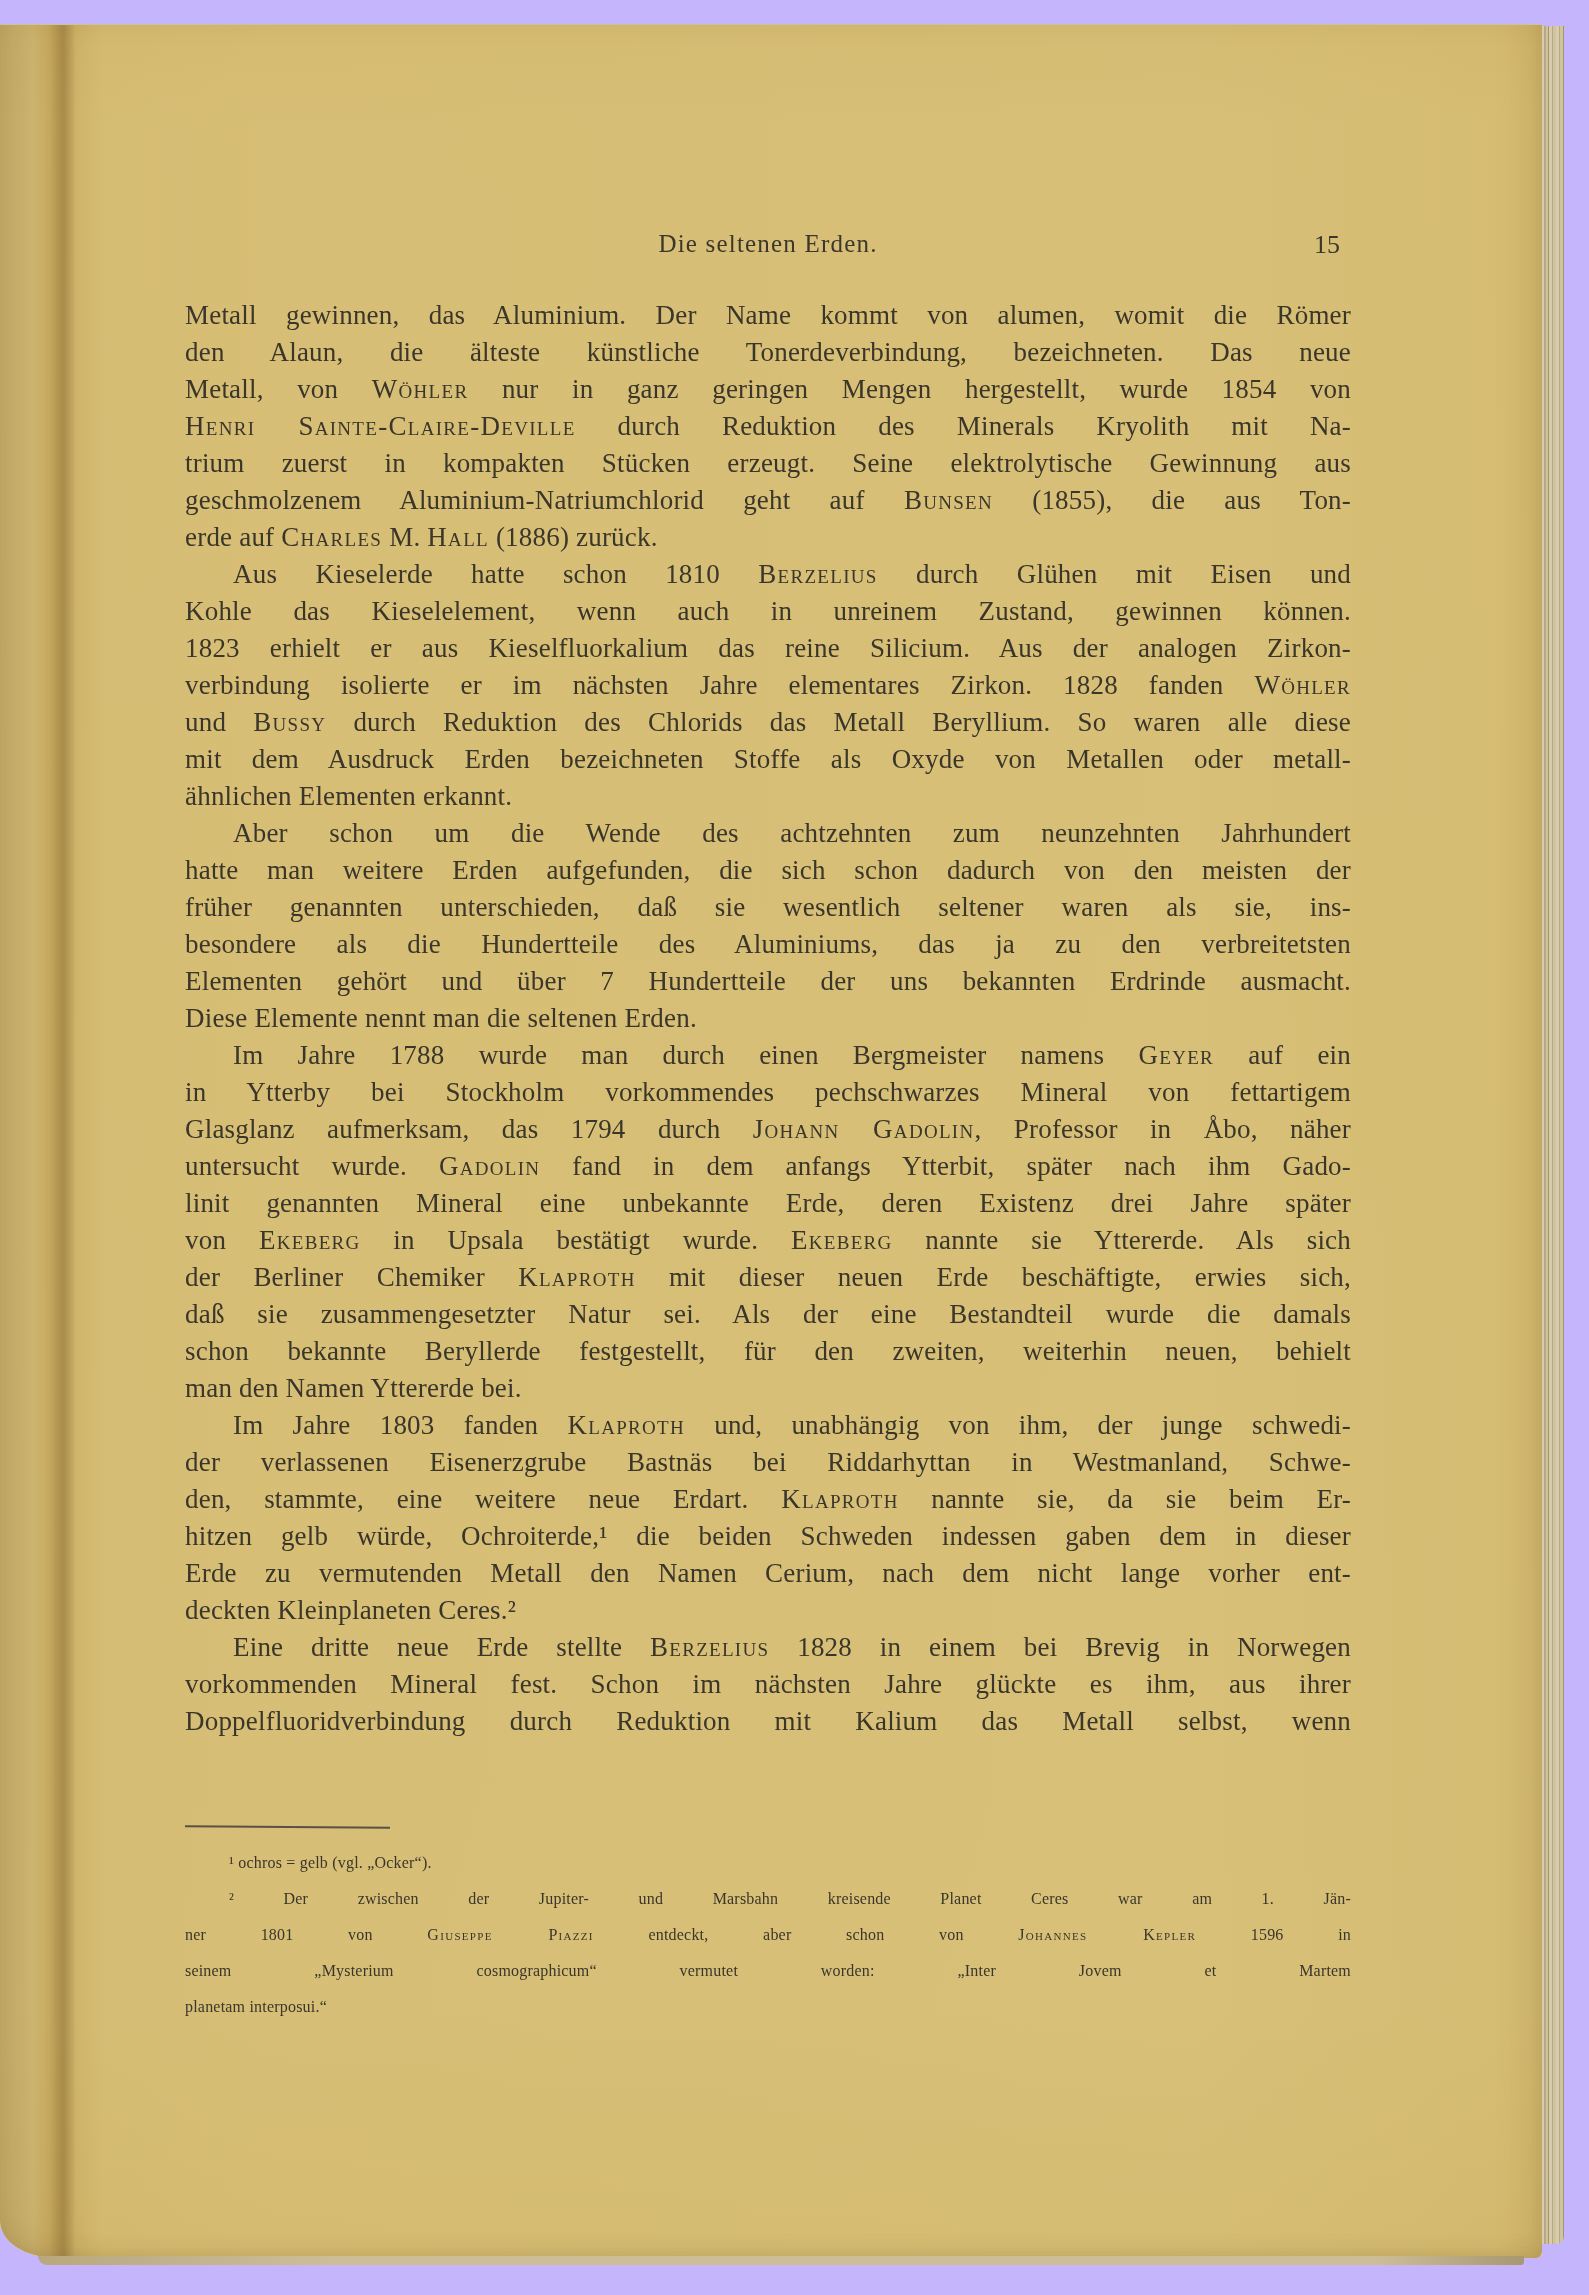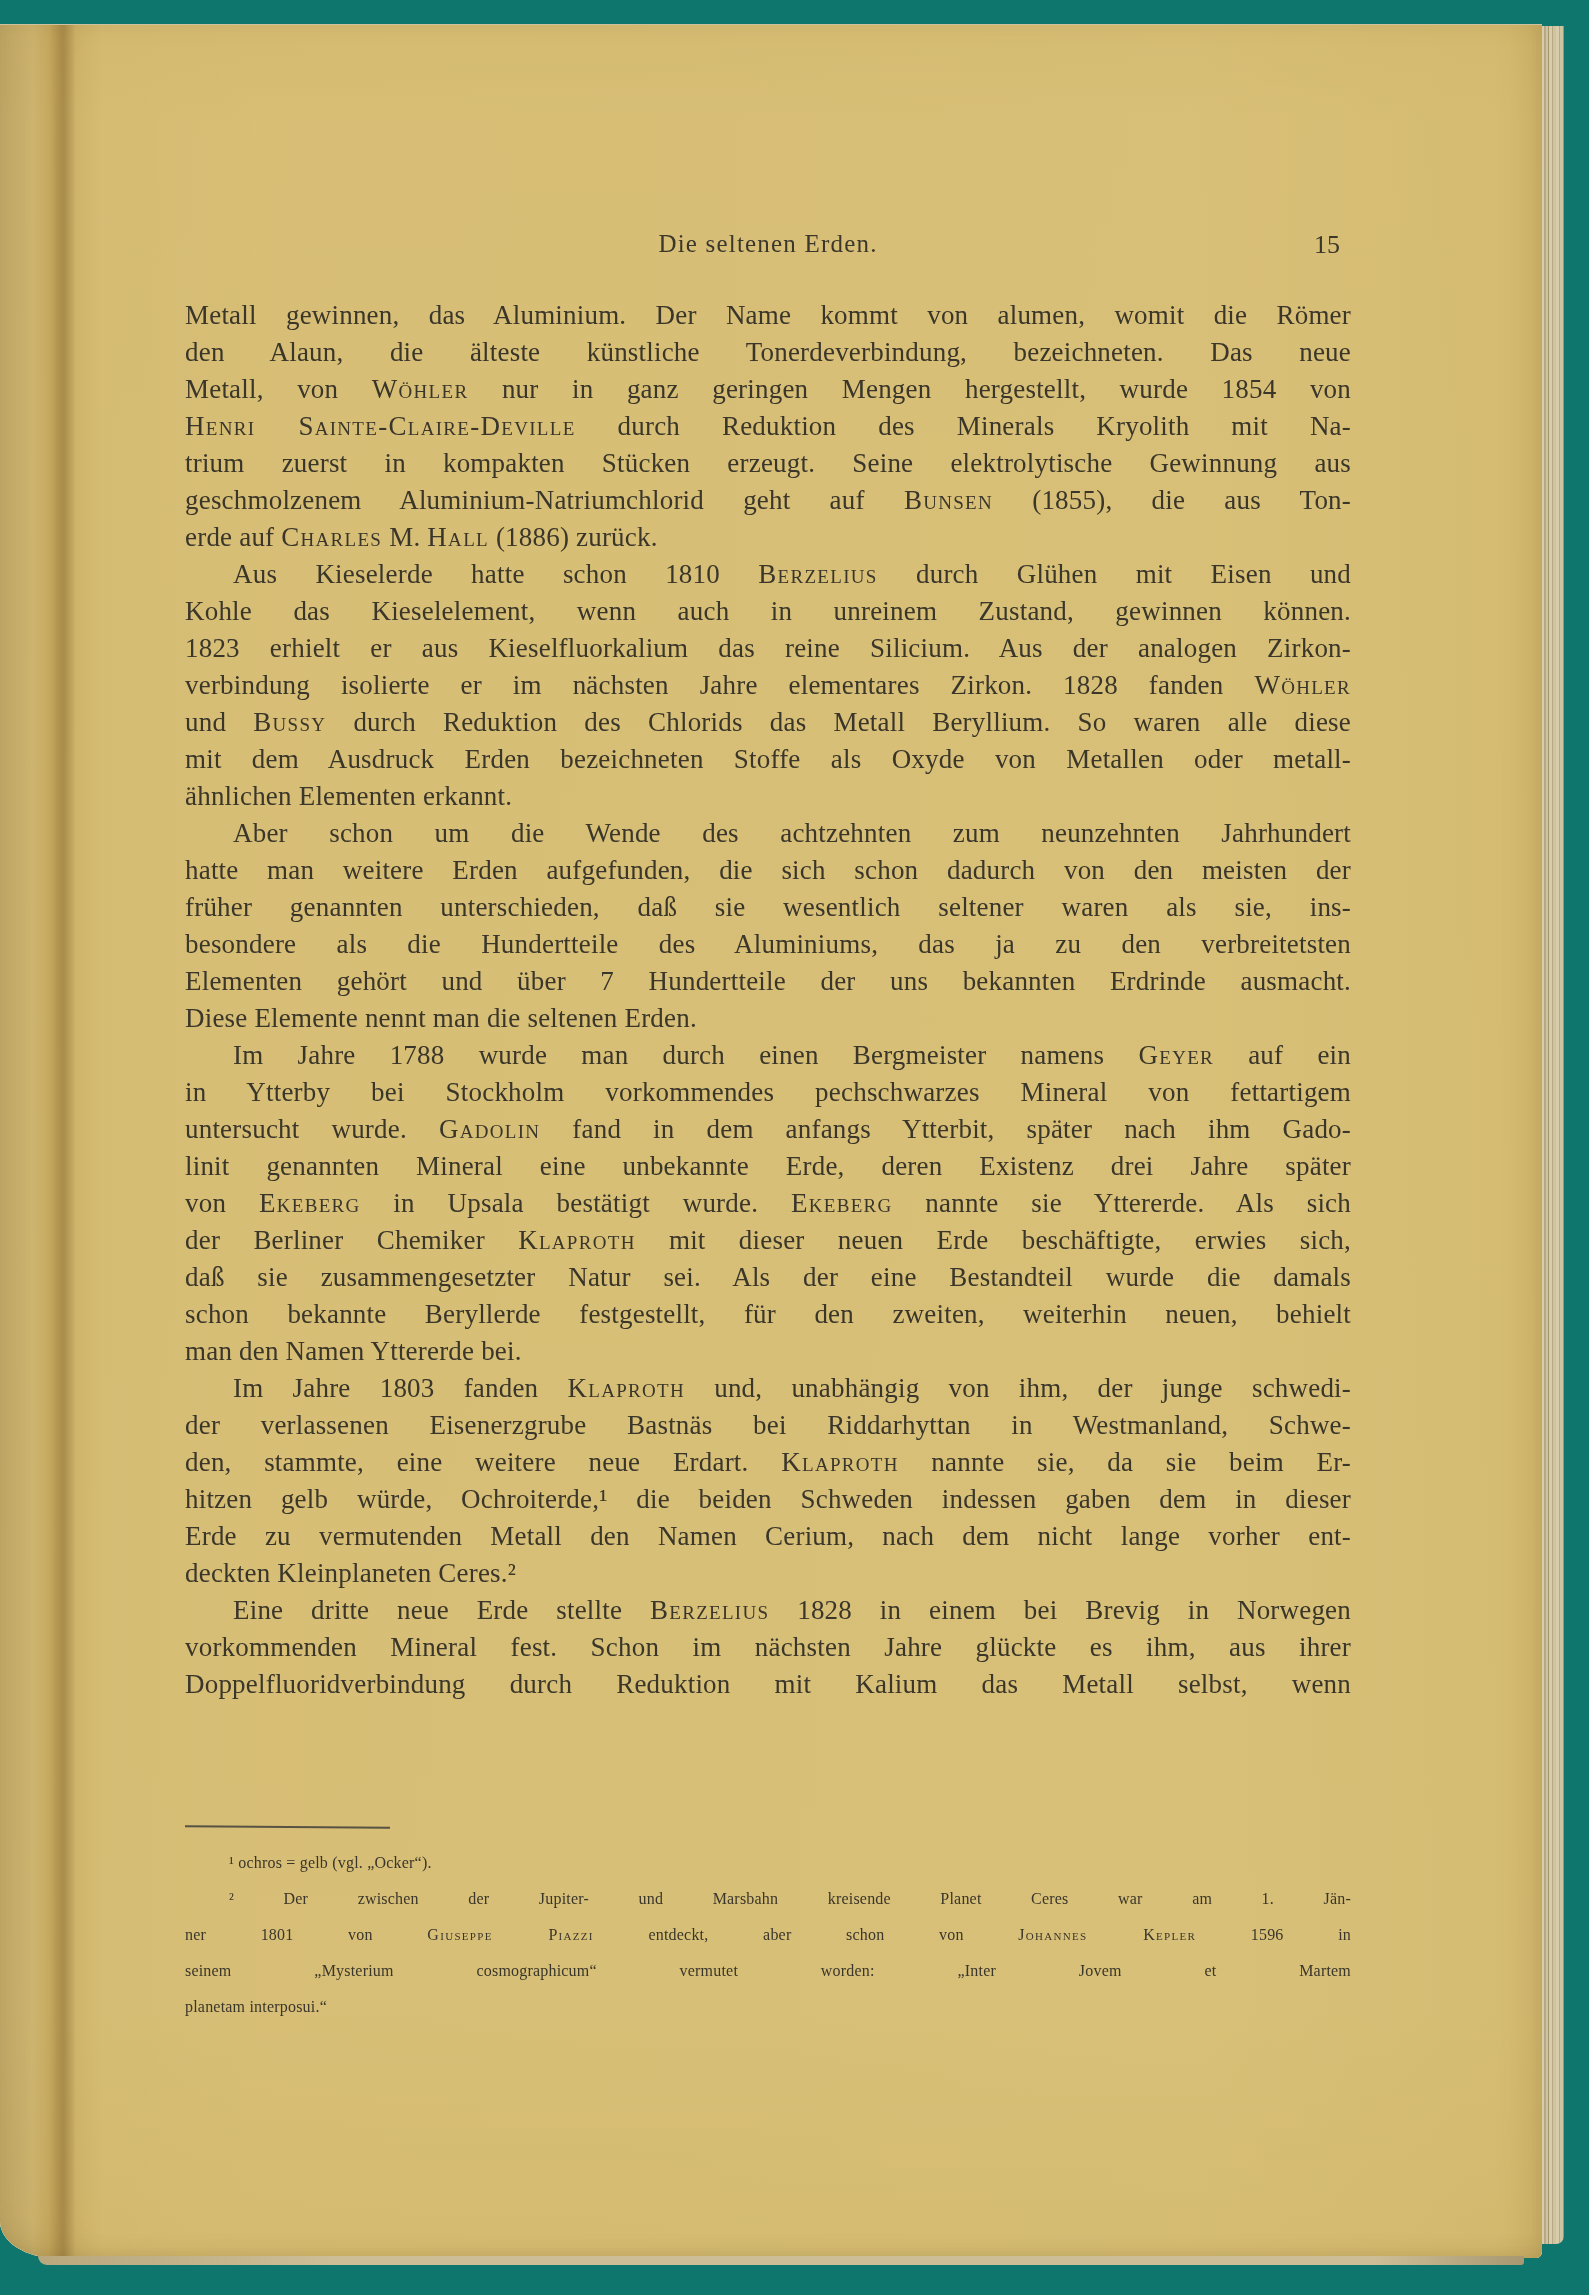--- a/index.html
+++ b/index.html
@@ -1,18 +1,18 @@
 <!DOCTYPE html>
 <html style="font-size:12.7px"><head>
 <meta charset="utf-8">
 <style>
   html,body{margin:0;padding:0;background:#0e0e0c;}
   .scene{
     position:relative;width:1590px;height:2295px;overflow:hidden;
-    background:#0f766e;
+    background:#c4b5fd;
     font-family:"Liberation Serif","DejaVu Serif",serif;
   }
   .page{
     position:absolute;left:0;top:24px;width:1542px;height:2233px;
     background:
       linear-gradient(90deg,
         #ece1bf 0px,#eee4c4 33px,#e2d2a4 49px,#d5c293 62px,
         #e7dab2 75px,#efe5c2 102px,#f1e7c5 254px,#f1e8c7 715px,
         #f2e9c9 1192px,#efe5c1 1494px,#e9dcb4 1542px),
       linear-gradient(180deg,#eee3be 0px,#f1e7c5 95px,#f1e8c7 1987px,#eee3bd 2233px);
@@ -113,20 +113,21 @@
           <div class="line indent">Aber schon um die Wende des achtzehnten zum neunzehnten Jahrhundert</div>
           <div class="line">hatte man weitere Erden aufgefunden, die sich schon dadurch von den meisten der</div>
           <div class="line">früher genannten unterschieden, daß sie wesentlich seltener waren als sie, ins-</div>
           <div class="line">besondere als die Hundertteile des Aluminiums, das ja zu den verbreitetsten</div>
           <div class="line">Elementen gehört und über 7 Hundertteile der uns bekannten Erdrinde ausmacht.</div>
           <div class="line endline">Diese Elemente nennt man die seltenen Erden.</div>
         </div>
         <div class="para">
           <div class="line indent">Im Jahre 1788 wurde man durch einen Bergmeister namens <span class="sc">Geyer</span> auf ein</div>
           <div class="line">in Ytterby bei Stockholm vorkommendes pechschwarzes Mineral von fettartigem</div>
+          <div class="line">Glasglanz aufmerksam, das 1794 durch <span class="sc">Johann Gadolin</span>, Professor in Åbo, näher</div>
           <div class="line">untersucht wurde.  <span class="sc">Gadolin</span> fand in dem anfangs Ytterbit, später nach ihm Gado-</div>
           <div class="line">linit genannten Mineral eine unbekannte Erde, deren Existenz drei Jahre später</div>
           <div class="line">von <span class="sc">Ekeberg</span> in Upsala bestätigt wurde.  <span class="sc">Ekeberg</span> nannte sie Yttererde.  Als sich</div>
           <div class="line">der Berliner Chemiker <span class="sc">Klaproth</span> mit dieser neuen Erde beschäftigte, erwies sich,</div>
           <div class="line">daß sie zusammengesetzter Natur sei.  Als der eine Bestandteil wurde die damals</div>
           <div class="line">schon bekannte Beryllerde festgestellt, für den zweiten, weiterhin neuen, behielt</div>
           <div class="line endline">man den Namen Yttererde bei.</div>
         </div>
         <div class="para">
           <div class="line indent">Im Jahre 1803 fanden <span class="sc">Klaproth</span> und, unabhängig von ihm, der junge schwedi-</div>

